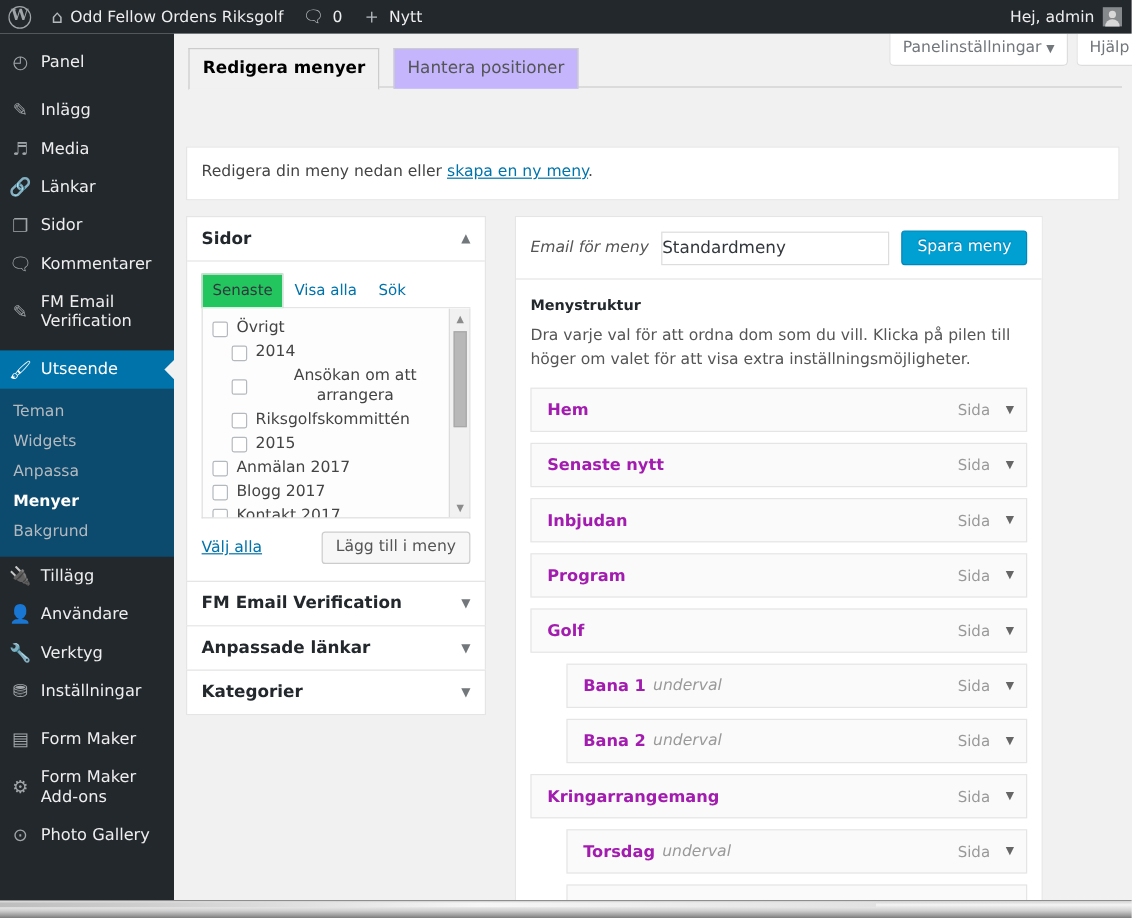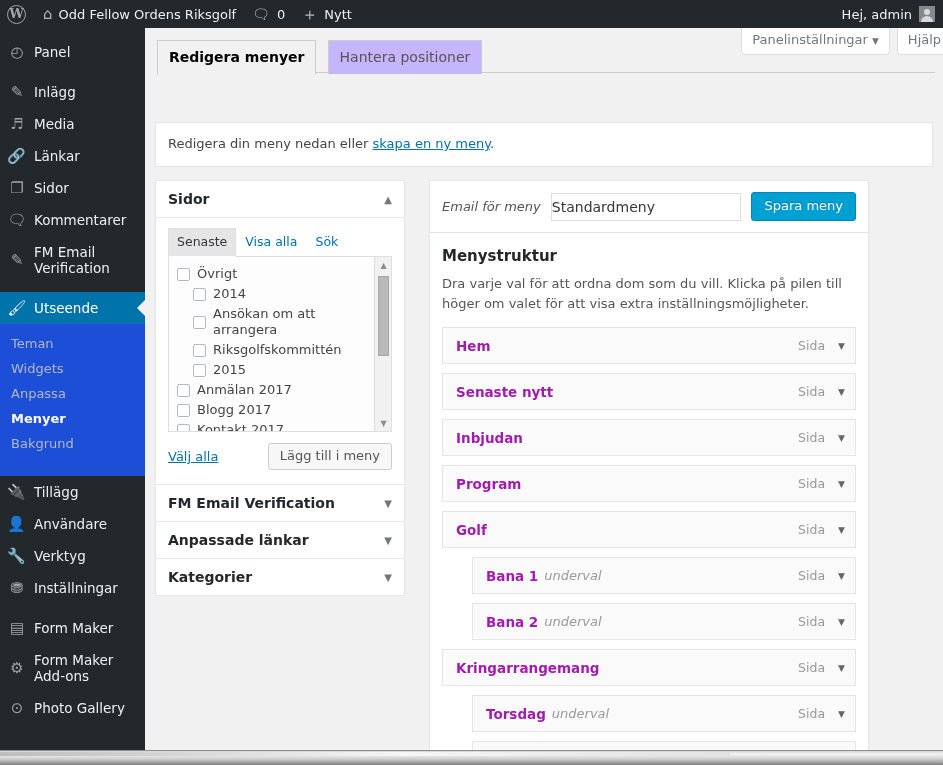--- a/index.html
+++ b/index.html
@@ -111,22 +111,22 @@
   .menu-top.current:after {
     content: "";
     position: absolute; right: 0; top: 50%;
     margin-top: -8px;
     border-style: solid;
     border-width: 8px 8px 8px 0;
     border-color: transparent #f1f1f1 transparent transparent;
   }
   .menu-sep { height: 8px; }
   .submenu {
-    background: #1d4ed8;
-    padding: 7px 0 20px 0;
+    background: #0c4a6e;
+    padding: 7px 0 8px 0;
   }
   .submenu a {
     display: block;
     padding: 5px 0 5px 11px;
     color: #b4b9be;
     font-size: 13px;
     text-decoration: none;
     cursor: pointer;
   }
   .submenu a.current { color: #fff; font-weight: bold; }
@@ -233,38 +233,39 @@
   .acc-tab {
     font-size: 12.5px;
     padding: 5px 8px 6px 8px;
     color: #0073aa;
     cursor: pointer;
     border: 1px solid transparent;
     margin-bottom: -1px;
     line-height: 16px;
   }
   .acc-tab.active {
-    background: #e5e5e5;
+    background: #22c55e;
     border: 1px solid #dfdfdf;
     border-bottom: 1px solid #fff;
     color: #32373c;
   }
 
   .page-list-wrap {
     position: relative;
     border: 1px solid #dfdfdf;
     border-top: none;
     background: #fdfdfd;
     height: 175px;
     overflow: hidden;
   }
   .page-list {
     position: absolute; left: 0; top: 0;
     width: 210px;
     padding: 7px 0 0 8px;
+    text-align: center;
   }
   .pl-item {
     display: flex; align-items: center;
     font-size: 13px;
     color: #444;
     line-height: 16px;
     padding: 2px 0;
     cursor: pointer;
   }
   .pl-item.ind { padding-left: 16px; }
@@ -353,21 +354,21 @@
     font-weight: normal;
     padding: 5px 12px 6px 12px;
     border-radius: 3px;
     cursor: pointer;
     white-space: nowrap;
     line-height: 16px;
     text-shadow: 0 -1px 1px #0073aa;
   }
   .ms-body { padding: 12px 12px 14px 12px; }
   .ms-title {
-    font-size: 15px;
+    font-size: 12px;
     font-weight: bold;
     color: #23282d;
     margin: 2px 0 9px 0;
   }
   .ms-desc {
     font-size: 13px;
     color: #555;
     line-height: 1.5;
     margin: 0 0 14px 0;
   }

